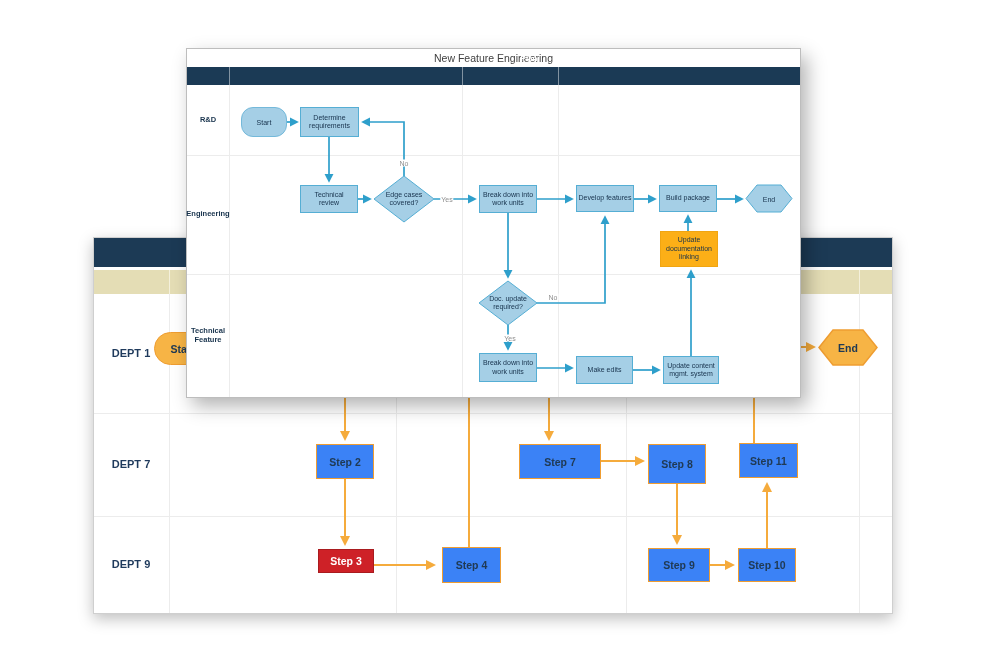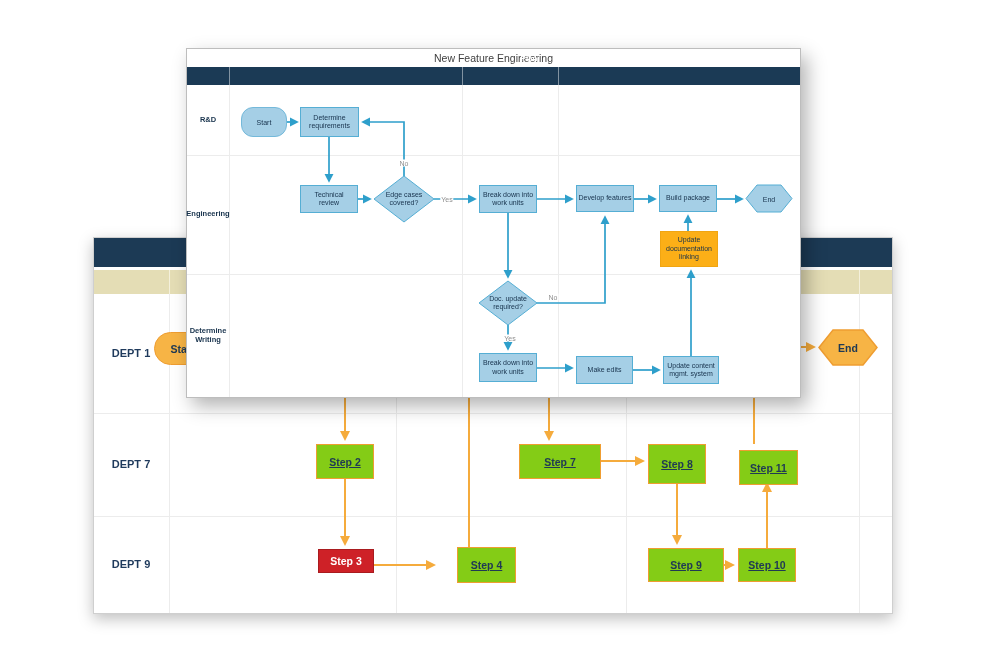--- a/index.html
+++ b/index.html
@@ -14,21 +14,21 @@
   .hline{position:absolute;height:1px;background:#ececec;}
   .vgrid{position:absolute;width:1px;}
   .bg-vgrid{top:32px;height:343px;background:linear-gradient(to bottom,#f4f0dc 0,#f4f0dc 24px,#ececec 24px);}
   .fg-vgrid{top:18px;height:330px;background:linear-gradient(to bottom,rgba(255,255,255,.45) 0,rgba(255,255,255,.45) 18px,#ececec 18px);}
   .lane-label{position:absolute;transform:translate(-50%,-50%);color:#1f3a5c;font-weight:bold;
               text-align:center;white-space:nowrap;}
   .bg-lane-label{font-size:11px;text-align:right;}
   .fg-lane-label{font-size:7.5px;line-height:1.25;white-space:normal;width:44px;color:#17324c;}
   .node{position:absolute;box-sizing:border-box;display:flex;align-items:center;justify-content:center;
         text-align:center;}
-  .stepO{background:#84cc16;border:1px solid #ef9d31;color:#203a54;font-weight:bold;font-size:10.5px;text-decoration:underline;}
+  .stepO{background:#3b82f6;border:1px solid #ef9d31;color:#203a54;font-weight:bold;font-size:10.5px;}
   .stepR{background:#ce2127;border:1px solid #a91b1f;color:#fff;font-weight:bold;font-size:10.5px;}
   .pillO{background:#f7b445;border:1px solid #ef9d31;border-radius:17px;color:#203a54;font-weight:bold;font-size:10.5px;}
   .shape-txt{position:absolute;display:flex;align-items:center;justify-content:center;text-align:center;
              transform:translate(-50%,-50%);}
   
   .fg-panel{left:186px;top:48px;width:613px;height:348px;border:1px solid #bdbdbd;
             box-shadow:6px 8px 18px rgba(0,0,0,.3);z-index:2;}
   .fg-title{position:absolute;left:0;top:0;width:100%;height:18px;display:flex;align-items:center;
             justify-content:center;font-size:10.5px;color:#404040;background:#fff;}
   .fg-header{position:absolute;left:0;top:18px;width:100%;height:18px;background:#1b3a55;}
@@ -86,43 +86,43 @@
     <div class="node pillO" style="left:60px;top:94px;width:57px;height:33px">Start</div>
 
     <svg width="62" height="39" style="left:723px;top:90px">
       <polygon points="16,2 46,2 60,19.5 46,37 16,37 2,19.5" fill="#f7b445" stroke="#ef9d31" stroke-width="1.5"></polygon>
     </svg>
     <div class="shape-txt" style="left:754px;top:110px;font-size:10.5px;font-weight:bold;color:#203a54">End</div>
 
     <div class="node stepO" style="left:222px;top:206px;width:58px;height:35px">Step 2</div>
     <div class="node stepO" style="left:425px;top:206px;width:82px;height:35px">Step 7</div>
     <div class="node stepO" style="left:554px;top:206px;width:58px;height:40px">Step 8</div>
-    <div class="node stepO" style="left:645px;top:212px;width:59px;height:35px">Step 11</div>
+    <div class="node stepO" style="left:645px;top:205px;width:59px;height:35px">Step 11</div>
     <div class="node stepR" style="left:224px;top:311px;width:56px;height:24px">Step 3</div>
-    <div class="node stepO" style="left:363px;top:309px;width:59px;height:36px">Step 4</div>
-    <div class="node stepO" style="left:554px;top:310px;width:76px;height:34px">Step 9</div>
+    <div class="node stepO" style="left:348px;top:309px;width:59px;height:36px">Step 4</div>
+    <div class="node stepO" style="left:554px;top:310px;width:62px;height:34px">Step 9</div>
     <div class="node stepO" style="left:644px;top:310px;width:58px;height:34px">Step 10</div>
   </section>
 
   <section class="panel fg-panel">
     <div class="fg-title">New Feature Engineering</div>
     <div class="fg-header"></div>
     <div class="phase-label" style="left:158px">Design</div>
     <div class="phase-label" style="left:342px">Plan</div>
     <div class="phase-label" style="left:492px">Develop</div>
 
     <div class="vgrid fg-vgrid" style="left:42px"></div>
     <div class="vgrid fg-vgrid" style="left:275px"></div>
     <div class="vgrid fg-vgrid" style="left:371px"></div>
     <div class="hline" style="left:0;top:106px;width:613px"></div>
     <div class="hline" style="left:0;top:225px;width:613px"></div>
 
     <div class="lane-label fg-lane-label" style="left:21px;top:71px">R&amp;D</div>
     <div class="lane-label fg-lane-label" style="left:21px;top:165px">Engineering</div>
-    <div class="lane-label fg-lane-label" style="left:21px;top:286px">Determine Writing</div>
+    <div class="lane-label fg-lane-label" style="left:21px;top:286px">Technical Feature</div>
 
     <svg width="613" height="348">
       <defs>
         <marker id="arrB" viewBox="0 0 10 10" refX="8" refY="5" markerWidth="5.5" markerHeight="5.5" orient="auto-start-reverse">
           <path d="M0,0 L10,5 L0,10 z" fill="#2e9fcb"></path>
         </marker>
       </defs>
       <g stroke="#2e9fcb" stroke-width="1.7" fill="none">
         <path d="M100 73 L110 73" marker-end="url(#arrB)"></path>
         <path d="M142 88 L142 132" marker-end="url(#arrB)"></path>

